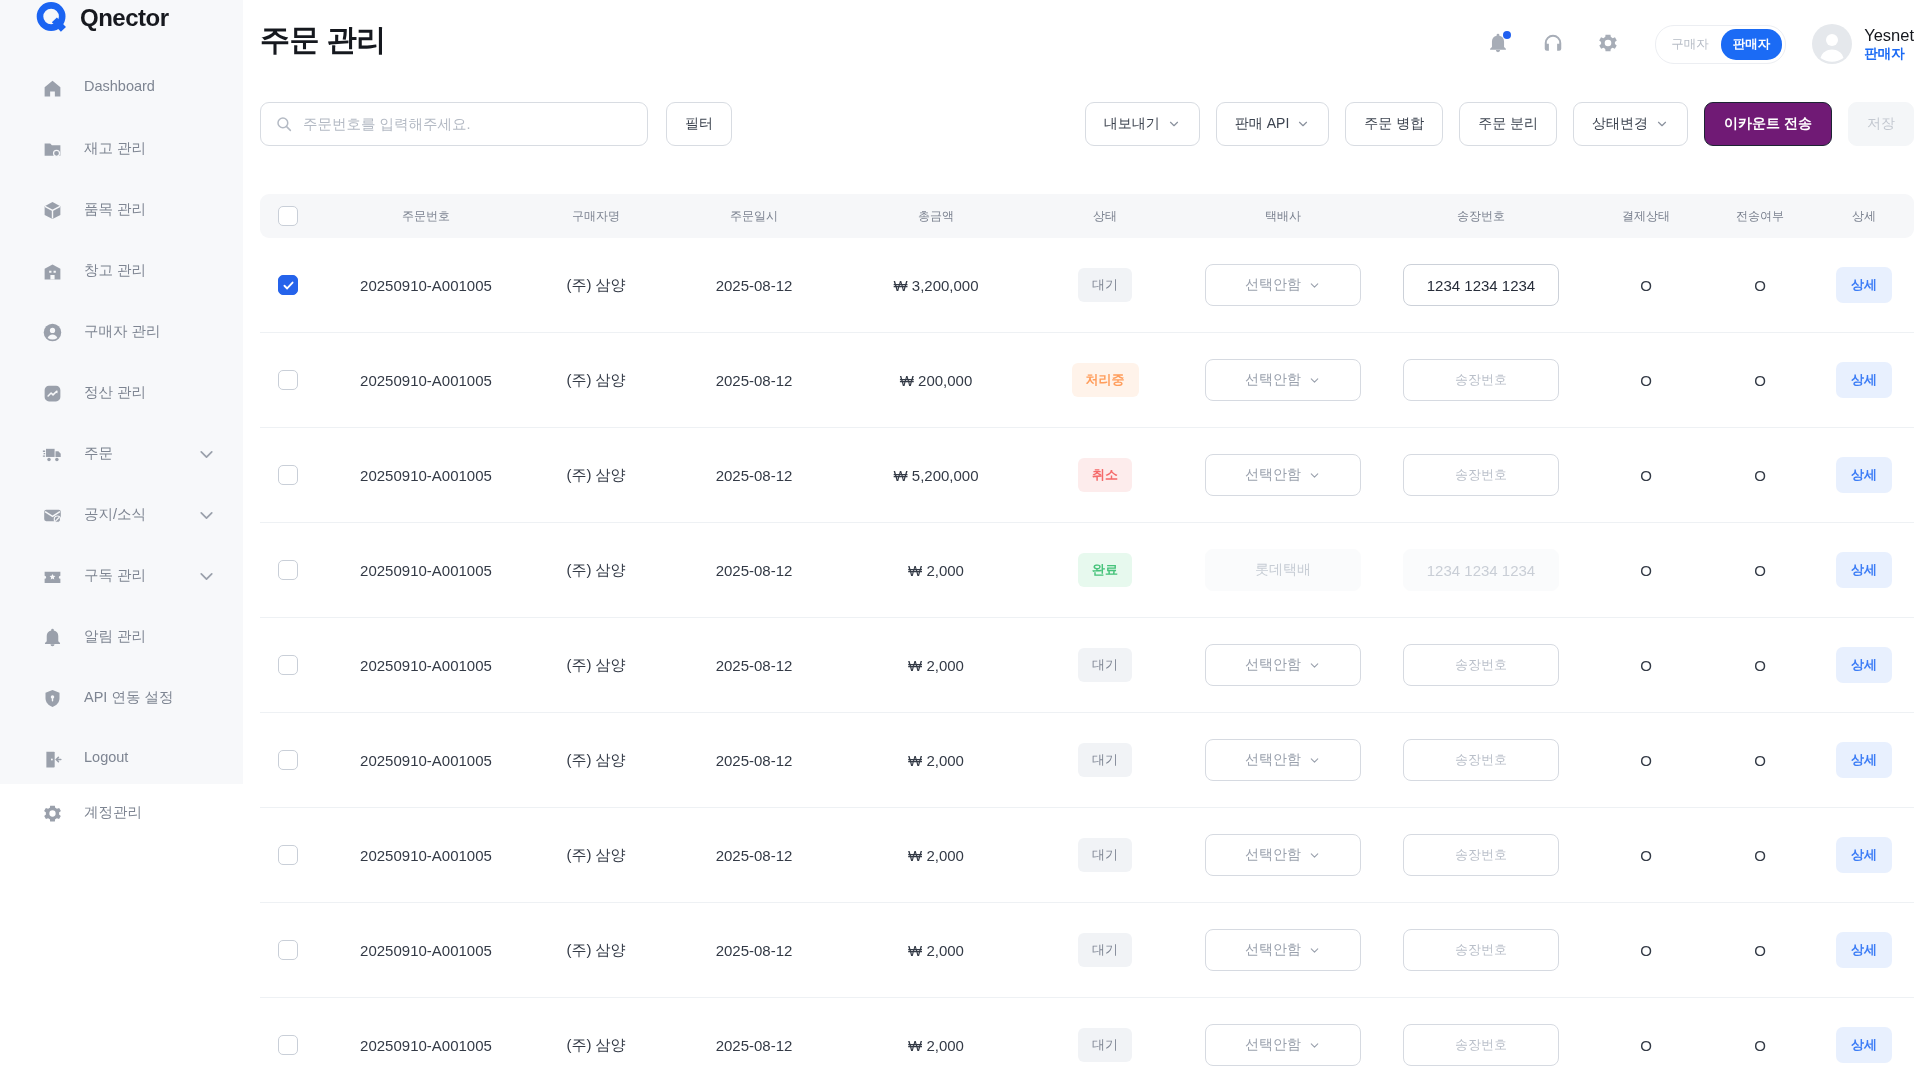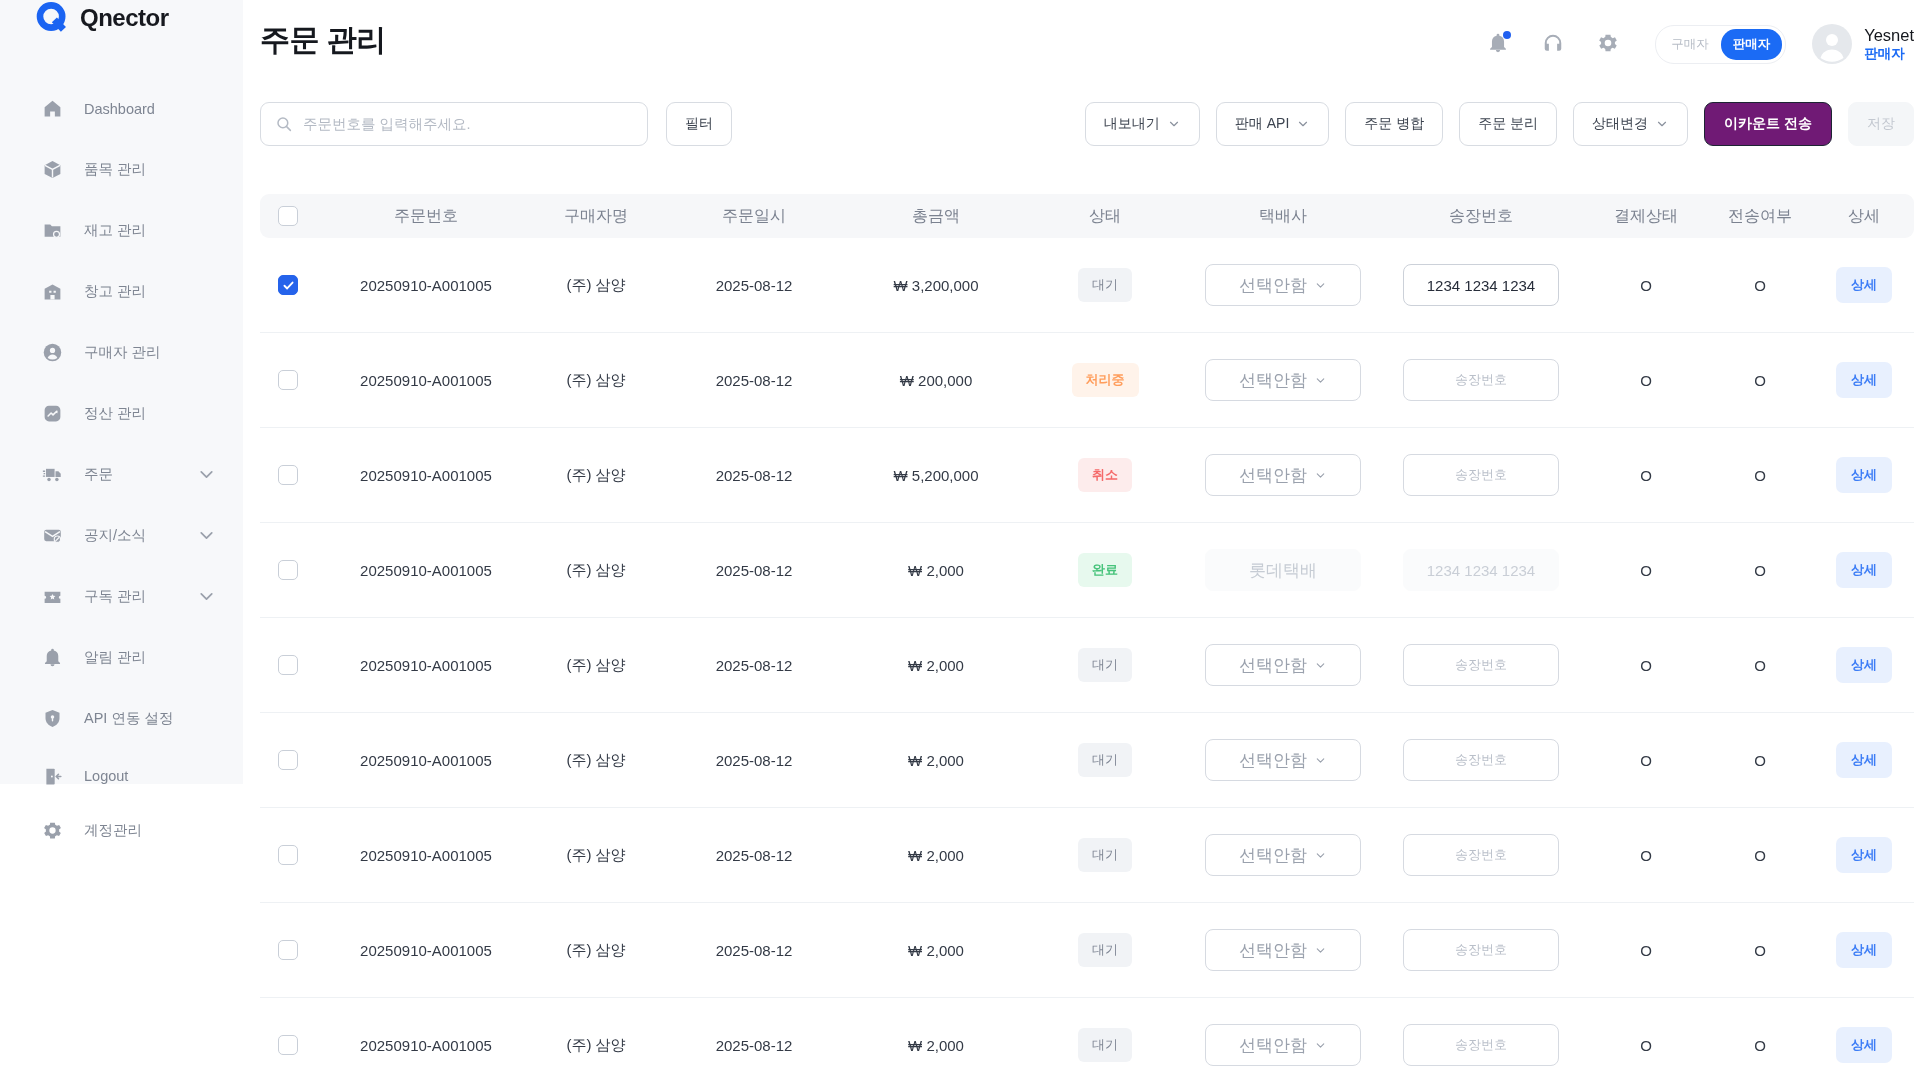--- a/index.html
+++ b/index.html
@@ -6,21 +6,21 @@
   html,body { width:1920px; height:1080px; overflow:hidden; background:#fff;
     font-family:"Liberation Sans", sans-serif; }
   .app { display:flex; width:1920px; height:1080px; }
 
   
   .sidebar { width:243px; min-width:243px; height:784px; background:#f7f8fa;
     display:flex; flex-direction:column; }
   .logo { display:flex; align-items:center; gap:10px; padding-left:34px; height:44px; cursor:pointer; }
   .logo-text { font-size:24px; font-weight:800; color:#17191f; letter-spacing:-0.5px; }
   .nav { margin-top:42px; flex:0 0 auto; }
-  .nav-item { display:flex; align-items:center; height:61px; padding:0 26px 0 42px;
+  .nav-item { display:flex; height:61px; padding:0 26px 0 42px;
     cursor:pointer; color:#868d99; }
   .nav-item svg { width:21px; height:21px; color:#9aa0ab; flex:0 0 auto; }
   .nav-item .lbl { margin-left:21px; font-size:14.5px; color:#7e8592; }
   .nav-item .chev { margin-left:auto; color:#9aa0ab; display:flex; }
   .nav-footer { margin-top:auto; padding-bottom:40px; }
   .nav-footer .nav-item { height:54px; }
 
   
   .main { flex:1; padding:0 6px 0 17px; }
 
@@ -59,37 +59,37 @@
   .toolbar-right { display:flex; align-items:center; gap:16px; }
   .btn.dark { background:#701a75; border-color:#1d2433; color:#fff; font-weight:700; padding:0 19px; }
   .btn.disabled { background:#f4f6f8; border-color:#f4f6f8; color:#c3c8d0; cursor:default; }
 
   
   .table { margin-top:48px; }
   .tgrid { display:grid;
     grid-template-columns:56px 220px 120px 196px 168px 170px 186px 210px 120px 108px 1fr;
     align-items:center; }
   .thead { background:#f6f7f9; border-radius:9px; height:44px; }
-  .thead .cell { font-size:16px; color:#7b8290; text-align:center; }
+  .thead .cell { font-size:12px; color:#7b8290; text-align:center; }
   .cell { text-align:center; }
   .trow { height:95px; border-bottom:1px solid #eef1f4; }
   .cell-text { font-size:15px; color:#333a46; }
   .cb { width:20px; height:20px; border:1.5px solid #c9cfd8; border-radius:5px; background:#fff;
     margin:0 auto; cursor:pointer; display:flex; align-items:center; justify-content:center; }
   .cb svg { display:none; width:13px; height:13px; color:#fff; }
   .cb.checked { background:#2563eb; border-color:#2563eb; }
   .cb.checked svg { display:block; }
   .badge { display:inline-block; padding:8px 14px; border-radius:6px; font-size:13px; font-weight:500; }
   .badge.wait { background:#f1f3f6; color:#818896; }
   .badge.processing { background:#fff3ea; color:#ff9d5c; font-weight:700; }
   .badge.cancel { background:#fdecec; color:#f56a6a; font-weight:700; }
   .badge.done { background:#e7f9ee; color:#47c37b; font-weight:700; }
   .select { width:156px; height:42px; border:1px solid #d6dae1; border-radius:8px; background:#fff;
     margin:0 auto; display:flex; align-items:center; justify-content:center; gap:7px;
-    font-size:17px; color:#9aa1ad; cursor:pointer; }
+    font-size:14px; color:#9aa1ad; cursor:pointer; }
   .select .chev { display:flex; color:#9aa1ad; }
   .select.off { background:#fafbfc; border-color:#fafbfc; color:#c6ccd4; cursor:default; }
   .inv { width:156px; height:42px; border:1px solid #ccd1d9; border-radius:8px; background:#fff;
     margin:0 auto; display:flex; align-items:center; justify-content:center; font-size:15px;
     color:#272d3a; font-weight:500; }
   .inv.empty { border-color:#d6dae1; color:#b9bfc9; font-size:13px; font-weight:400; }
   .inv.off { background:#fafbfc; border-color:#fafbfc; color:#c9ced6; }
   .detail-btn { display:inline-block; background:#e8f0fe; color:#3d7df6; font-size:13px;
     font-weight:700; padding:9px 15px; border-radius:7px; border:none; cursor:pointer;
     font-family:"Liberation Sans",sans-serif; }
@@ -193,30 +193,30 @@
     <nav class="nav" id="nav-main">
         <div class="nav-item">
     <svg>
             <use href="#i-home"></use>
           </svg>
     <span class="lbl">Dashboard</span>
 
   </div>
         <div class="nav-item">
     <svg>
+            <use href="#i-folder"></use>
+          </svg>
+    <span class="lbl">재고 관리</span>
+
+  </div>
+        <div class="nav-item">
+    <svg>
             <use href="#i-package"></use>
           </svg>
     <span class="lbl">품목 관리</span>
-
-  </div>
-        <div class="nav-item">
-    <svg>
-            <use href="#i-folder"></use>
-          </svg>
-    <span class="lbl">재고 관리</span>
 
   </div>
         <div class="nav-item">
     <svg>
             <use href="#i-warehouse"></use>
           </svg>
     <span class="lbl">창고 관리</span>
 
   </div>
         <div class="nav-item">

